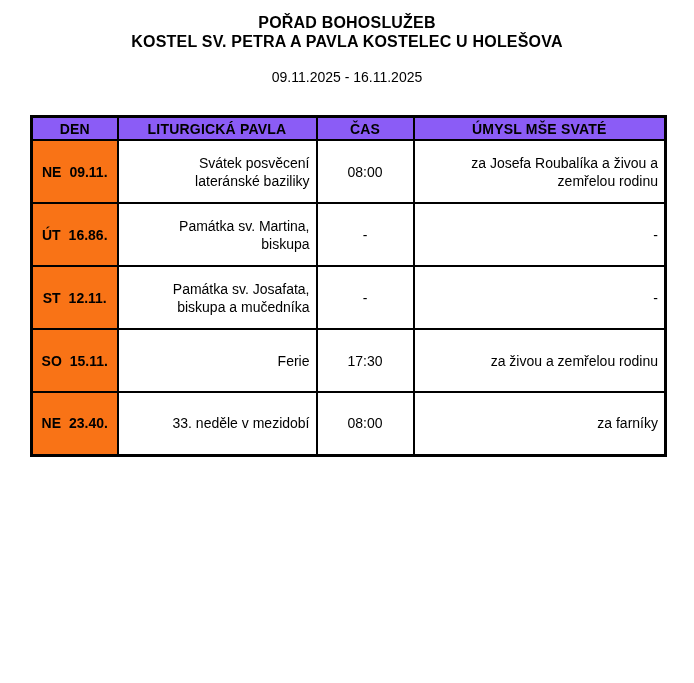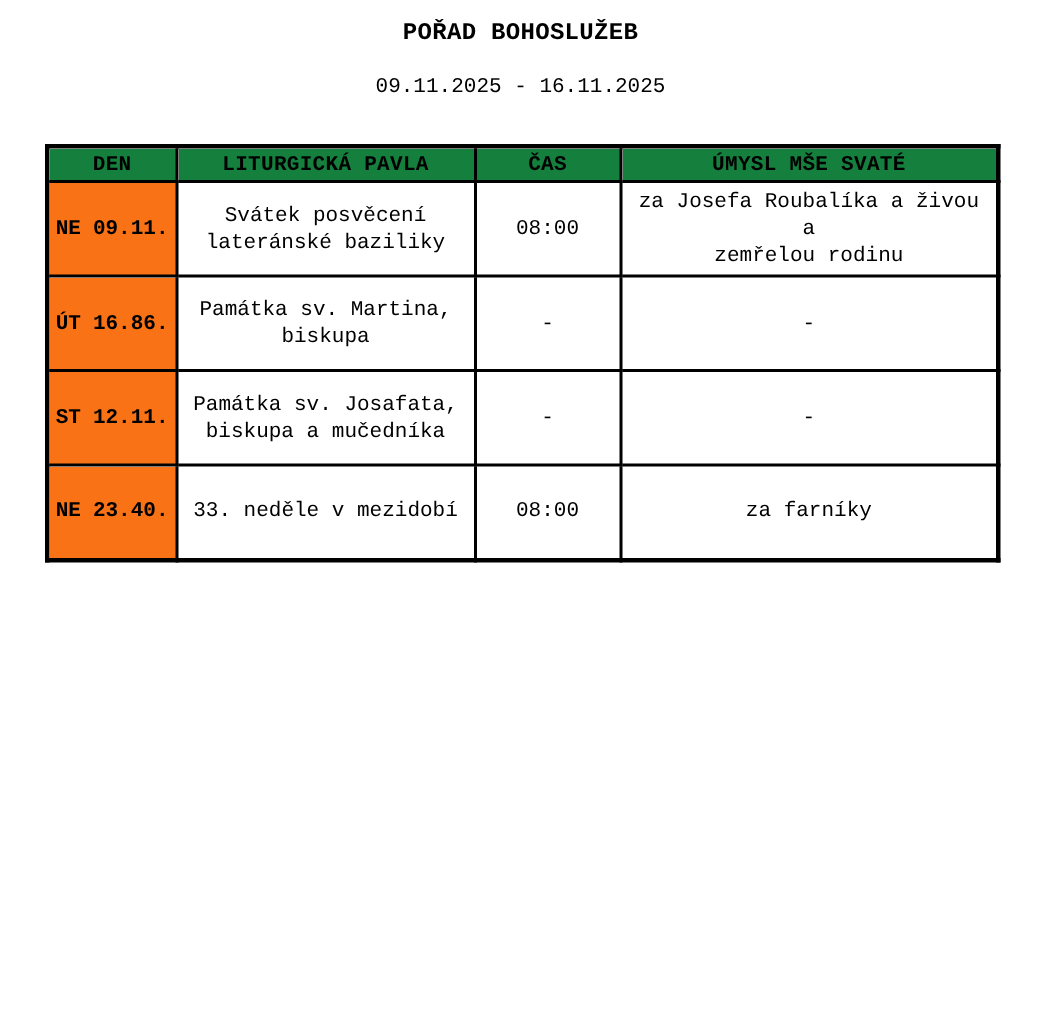--- a/index.html
+++ b/index.html
@@ -2,21 +2,21 @@
 <html><head>
 <meta charset="utf-8">
 <style>
   html, body { margin: 0; padding: 0; background: #ffffff; }
   .page {
     position: relative;
     width: 694px;
     height: 646px;
     background: #ffffff;
     color: #000000;
-    font-family: Liberation Mono, monospace;
+    font-family: Liberation Sans, sans-serif;
     overflow: hidden;
   }
   .titles { text-align: center; padding-top: 13px; }
   .doc-title, .doc-subtitle {
     font-weight: bold;
     font-size: 16px;
     line-height: 19px;
     letter-spacing: 0.2px;
   }
   .doc-daterange {
@@ -36,47 +36,48 @@
   col.c-int  { width: 252px; }
   th, td {
     border: 2px solid #000000;
     text-align: center;
     vertical-align: middle;
     font-size: 14px;
     padding: 2px 6px;
     overflow: hidden;
   }
   thead th {
-    background: #15803d;
+    background: #8b5cf6;
     font-weight: bold;
     height: 19px;
     padding: 1px 2px;
     letter-spacing: 0.2px;
   }
   tbody tr { height: 63px; }
   td.day-cell {
     background: #f97316;
     font-weight: bold;
     padding: 2px 3px;
   }
   .day-wrap {
     display: flex;
     justify-content: center;
     align-items: center;
     gap: 8px;
     white-space: nowrap;
   }
-  td.cell-celebration, td.cell-intention { white-space: pre-line; line-height: 18px; }
+  td.cell-celebration, td.cell-intention { white-space: pre-line; line-height: 18px; text-align: right; }
 </style>
 </head>
 <body>
 
 <div class="page">
   <div class="titles">
     <div class="doc-title">POŘAD BOHOSLUŽEB</div>
+    <div class="doc-subtitle">KOSTEL SV. PETRA A PAVLA KOSTELEC U HOLEŠOVA</div>
     <div class="doc-daterange">09.11.2025 - 16.11.2025</div>
   </div>
 
   <table class="schedule">
     <colgroup>
       <col class="c-day">
       <col class="c-lit">
       <col class="c-time">
       <col class="c-int">
     </colgroup>
@@ -125,20 +126,31 @@
       </span>
     </td>
     <td class="cell-celebration">Památka sv. Josafata,
 biskupa a mučedníka</td>
     <td class="cell-time">-</td>
     <td class="cell-intention">-</td>
   </tr>
 
 
 
+  <tr>
+    <td class="day-cell">
+      <span class="day-wrap">
+        <span>SO</span>
+        <span>15.11.</span>
+      </span>
+    </td>
+    <td class="cell-celebration">Ferie</td>
+    <td class="cell-time">17:30</td>
+    <td class="cell-intention">za živou a zemřelou rodinu</td>
+  </tr>
 
   <tr>
     <td class="day-cell">
       <span class="day-wrap">
         <span>NE</span>
         <span>23.40.</span>
       </span>
     </td>
     <td class="cell-celebration">33. neděle v mezidobí</td>
     <td class="cell-time">08:00</td>

